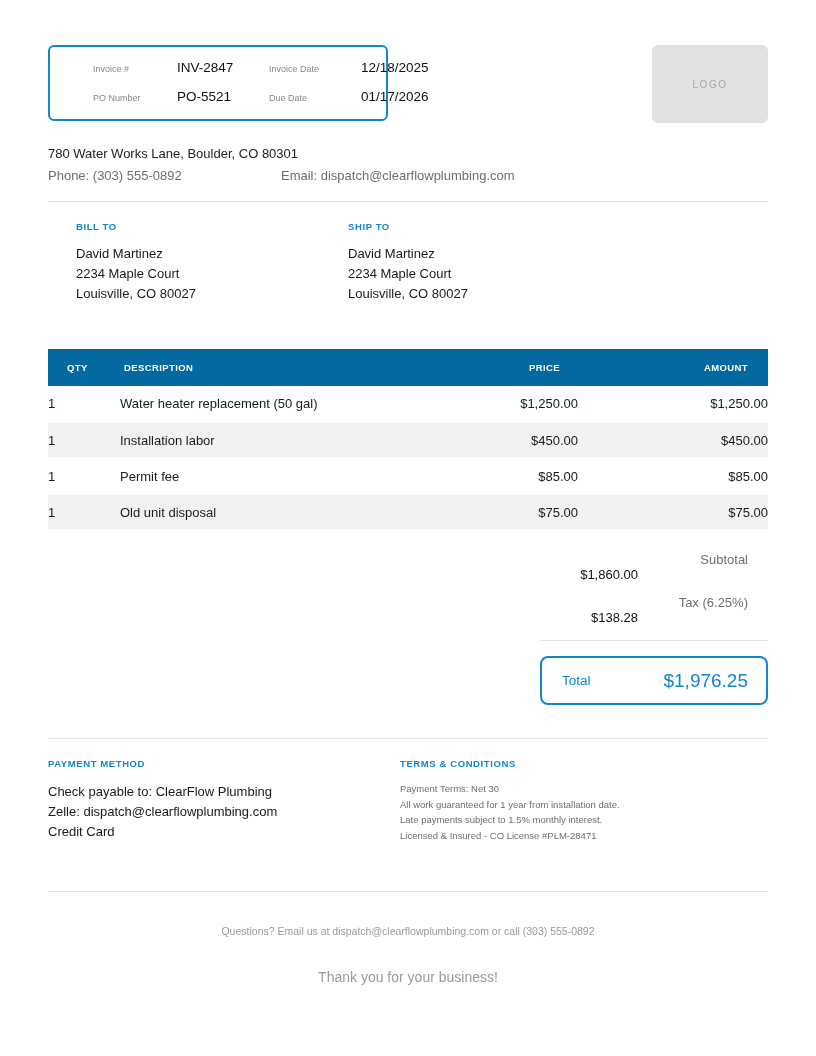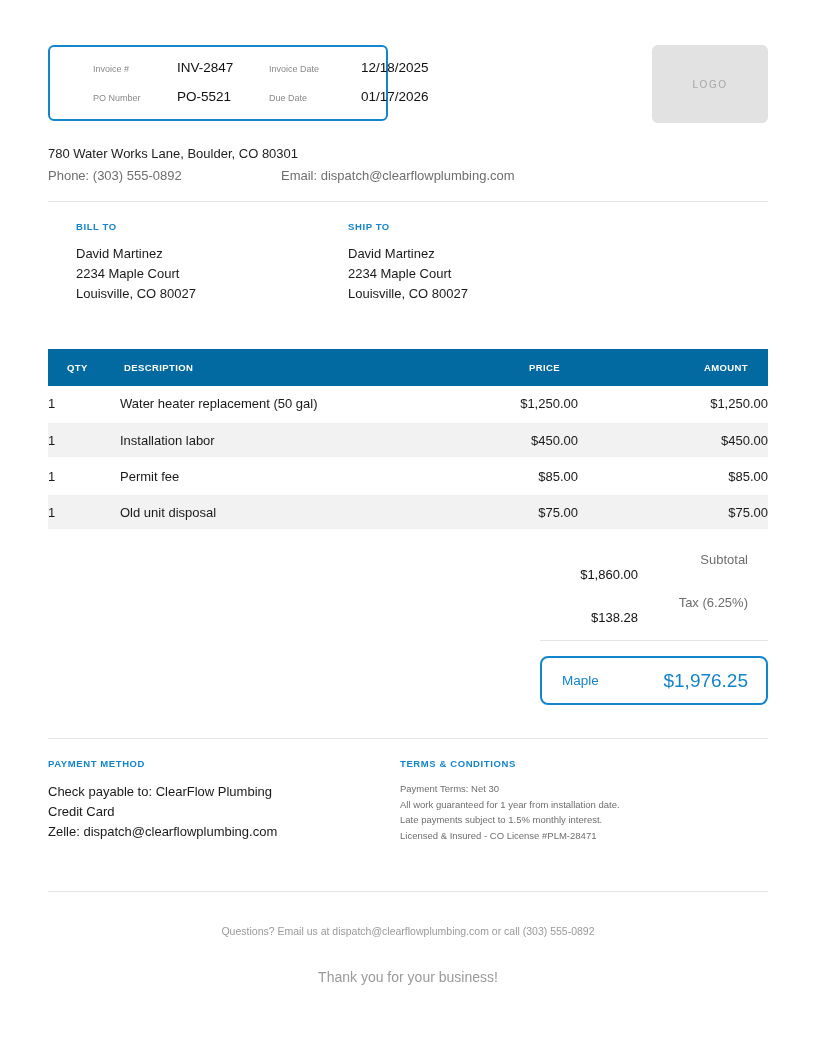--- a/index.html
+++ b/index.html
@@ -194,34 +194,34 @@
     <div class="totals-row">
       <span class="totals-label">Subtotal</span>
       <span class="totals-value">$1,860.00</span>
     </div>
     <div class="totals-row">
       <span class="totals-label">Tax (6.25%)</span>
       <span class="totals-value">$138.28</span>
     </div>
     <div class="totals-divider"></div>
     <div class="total-box">
-      <span class="total-label">Maple</span>
+      <span class="total-label">Total</span>
       <span class="total-value">$1,976.25</span>
     </div>
   </div>
 
   <hr class="divider divider-2">
 
   <div class="bottom-cols">
     <div class="payment-col">
       <div class="section-heading">PAYMENT METHOD</div>
       <div class="payment-lines">
         <div>Check payable to: ClearFlow Plumbing</div>
+        <div>Zelle: dispatch@clearflowplumbing.com</div>
         <div>Credit Card</div>
-        <div>Zelle: dispatch@clearflowplumbing.com</div>
       </div>
     </div>
     <div class="terms-col">
       <div class="section-heading">TERMS &amp; CONDITIONS</div>
       <div class="terms-lines">
         <div>Payment Terms: Net 30</div>
         <div>All work guaranteed for 1 year from installation date.</div>
         <div>Late payments subject to 1.5% monthly interest.</div>
         <div>Licensed &amp; Insured - CO License #PLM-28471</div>
       </div>

